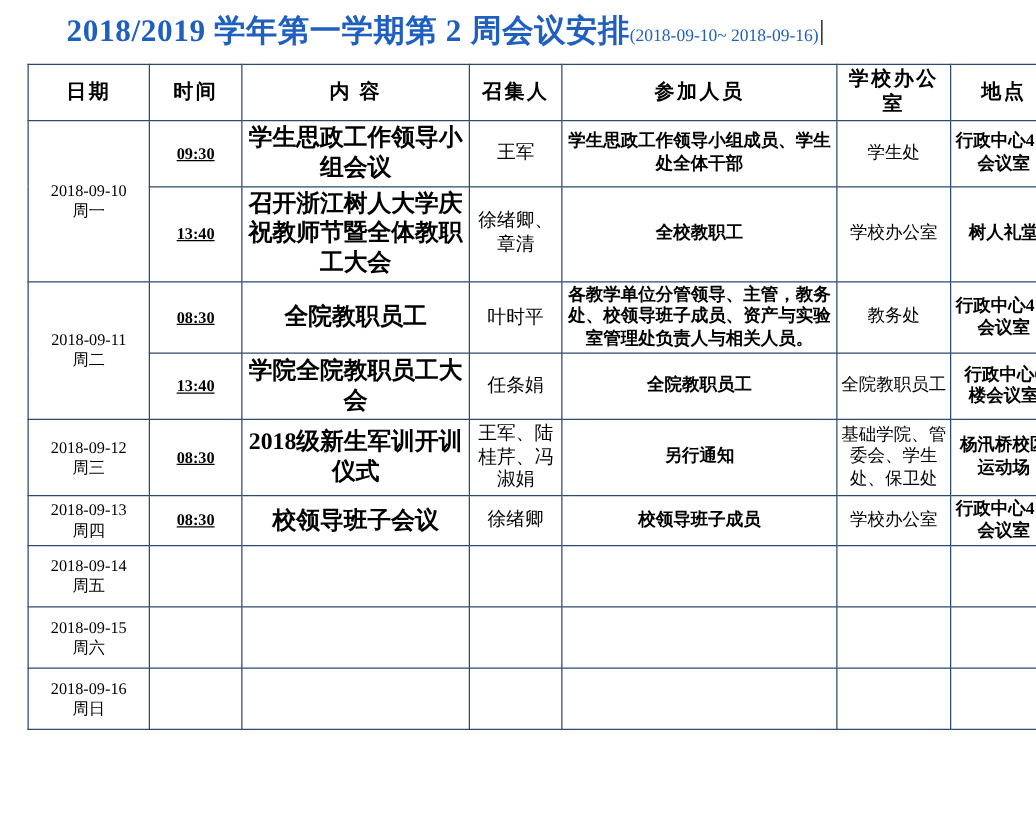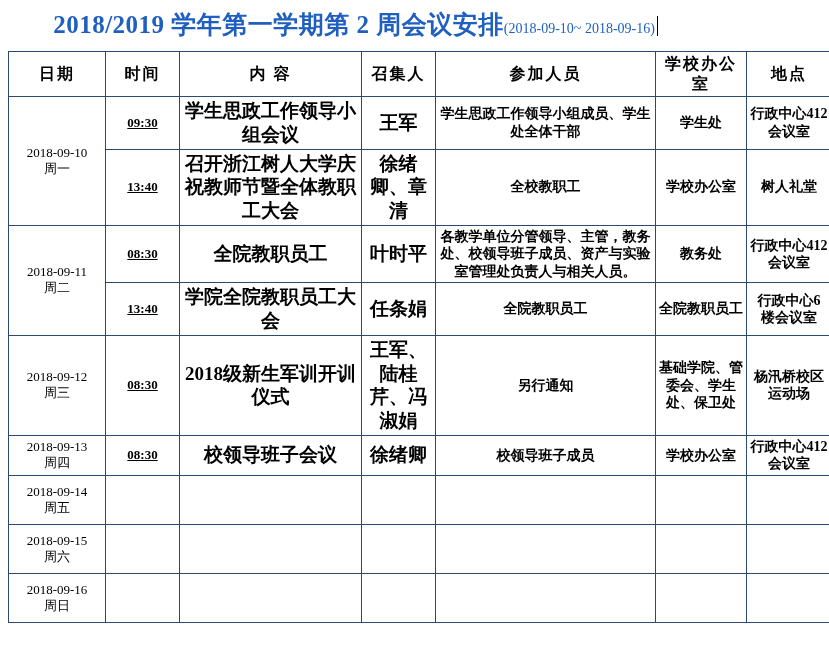--- a/index.html
+++ b/index.html
@@ -43,21 +43,21 @@
   }
   .title-caret {
     display: inline-block;
     width: 1px;
     height: 20px;
     background: #000;
     vertical-align: -3px;
     margin-left: 2px;
   }
   .table-wrap {
-    padding: 0 8px;
+    padding: 0 22px;
   }
   table.sched {
     border-collapse: collapse;
     table-layout: fixed;
     width: 813px;
     margin: 0 auto;
   }
   table.sched th, table.sched td {
     border: 1px solid #2c4a6e;
     text-align: center;
@@ -84,30 +84,30 @@
     font-size: 13px;
     font-weight: bold;
     font-family: "Liberation Sans", sans-serif;
     text-decoration: underline;
   }
   td.content-cell {
     font-size: 19px;
     font-weight: bold;
   }
   td.convener-cell {
-    font-size: 19px;
-    font-weight: bold;
+    font-size: 15px;
+    font-weight: normal;
   }
   td.attendee-cell {
     font-size: 14px;
     font-weight: bold;
   }
   td.dept-cell {
     font-size: 14px;
-    font-weight: bold;
+    font-weight: normal;
     margin-left: 14px;
   }
   td.place-cell {
     font-size: 14px;
     font-weight: bold;
   }
   td.empty-cell {
     height: 44px;
   }
   

